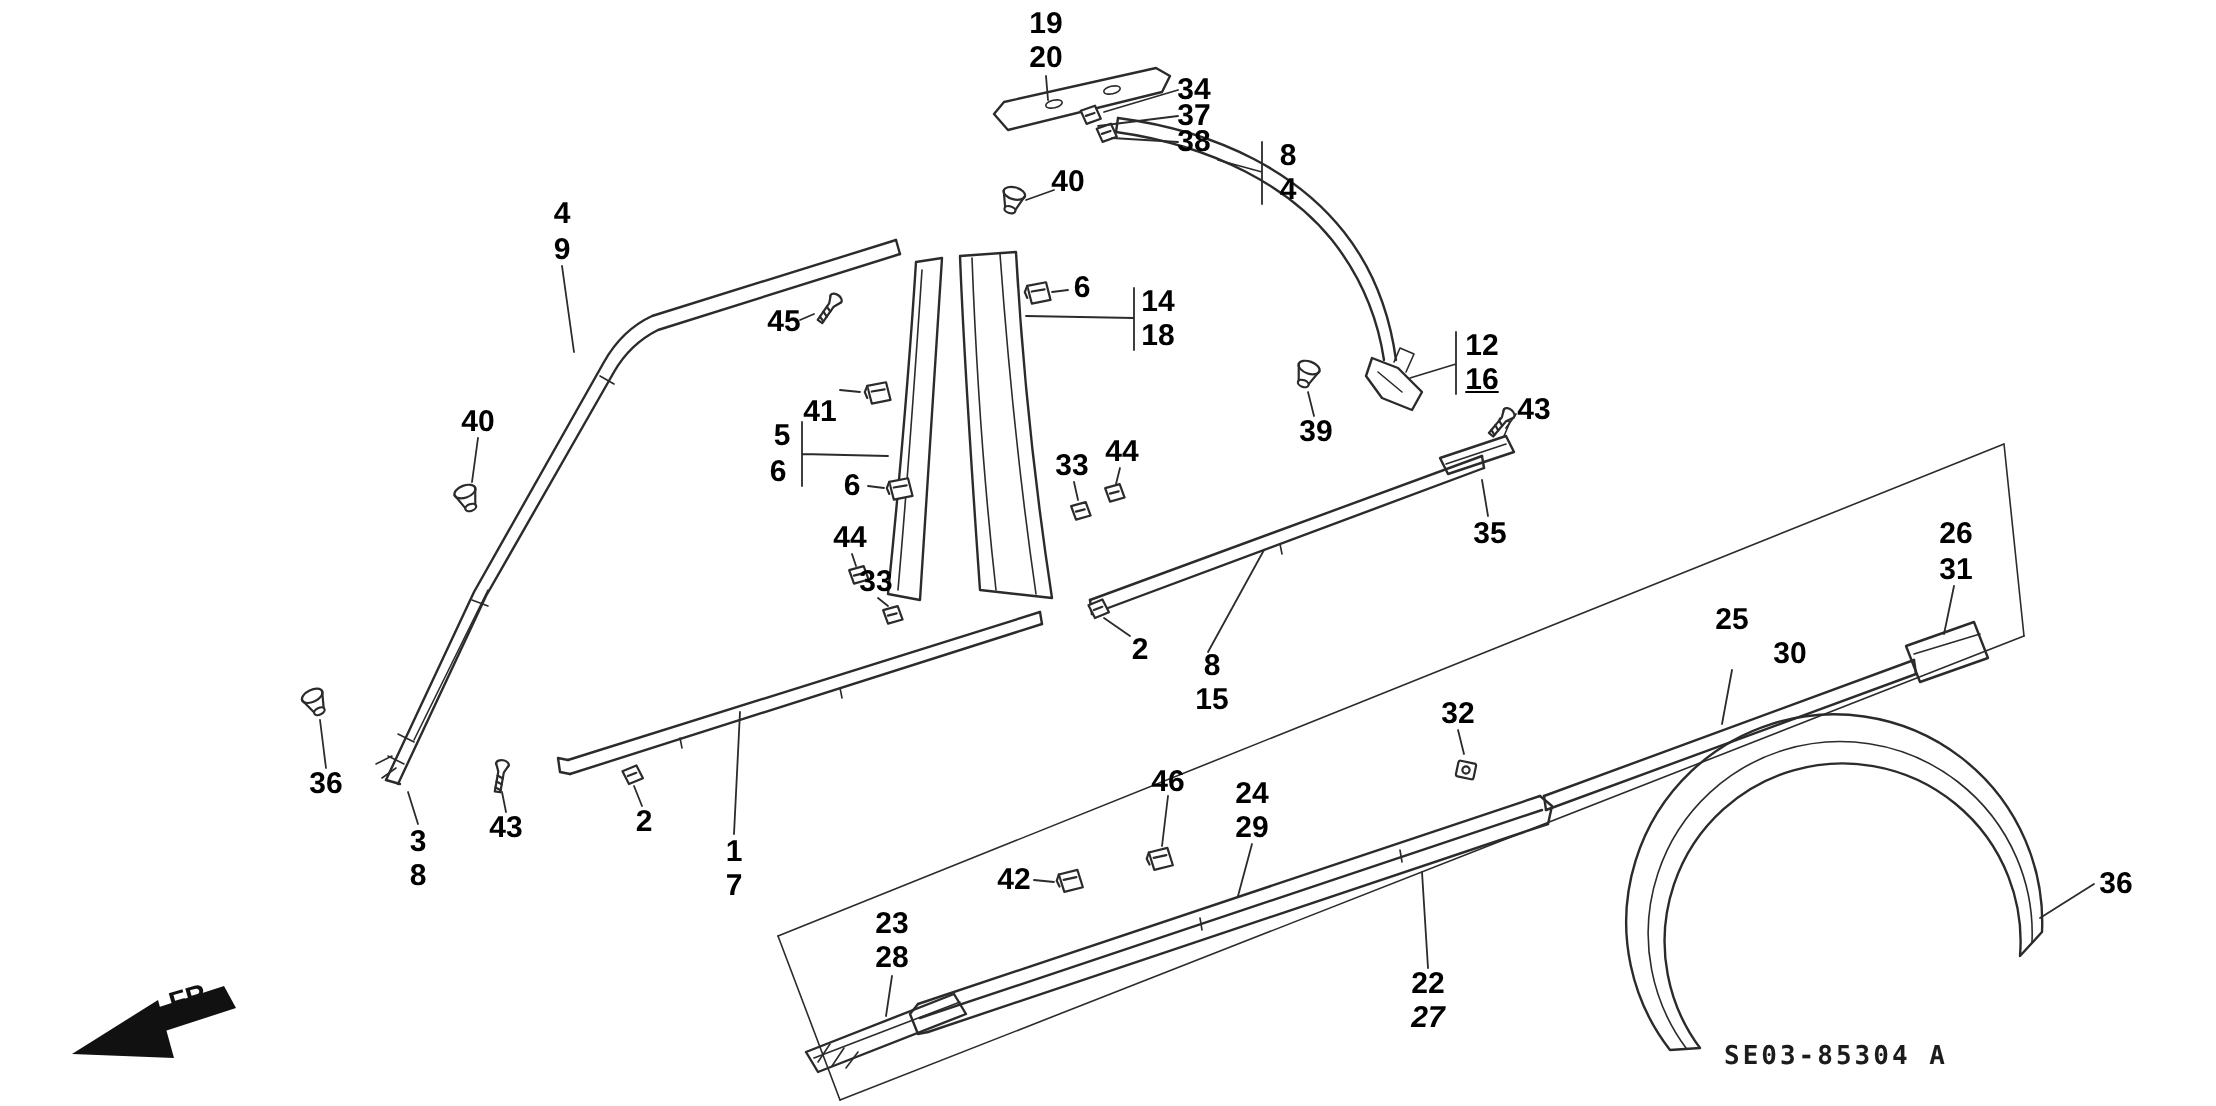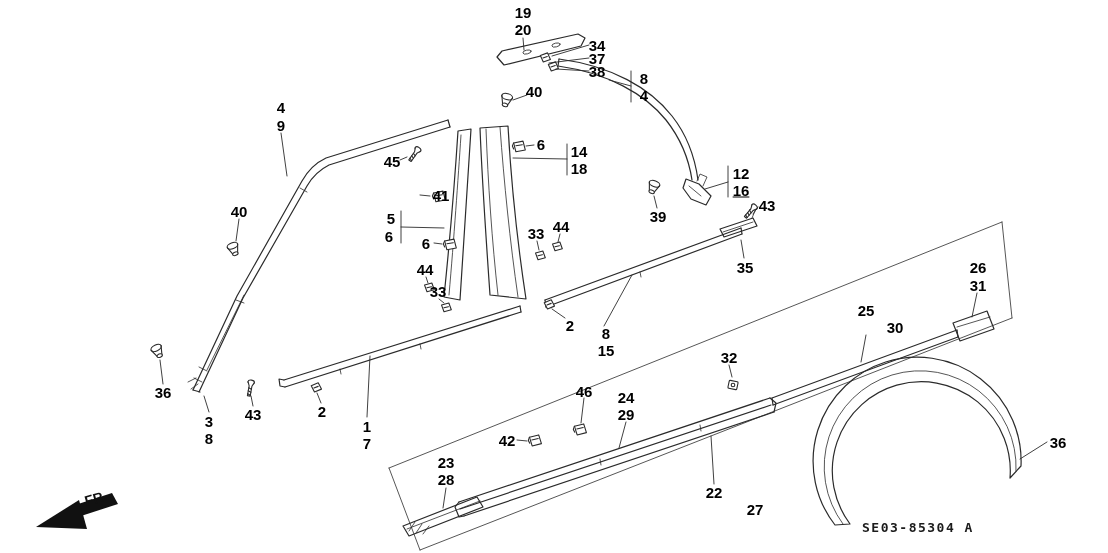--- a/index.html
+++ b/index.html
@@ -229,21 +229,21 @@
       <div class="callout" style="left: 597px; top: 71px;">38</div>
       <div class="callout" style="left: 644px; top: 78px;">8</div>
       <div class="callout" style="left: 644px; top: 95px;">4</div>
       <div class="callout" style="left: 534px; top: 91px;">40</div>
       <div class="callout" style="left: 281px; top: 107px;">4</div>
       <div class="callout" style="left: 281px; top: 125px;">9</div>
       <div class="callout" style="left: 392px; top: 161px;">45</div>
       <div class="callout" style="left: 541px; top: 144px;">6</div>
       <div class="callout" style="left: 579px; top: 151px;">14</div>
       <div class="callout" style="left: 579px; top: 168px;">18</div>
-      <div class="callout" style="left: 410px; top: 195px; margin-left: 31px;">41</div>
+      <div class="callout" style="left: 410px; top: 206px;">41</div>
       <div class="callout" style="left: 741px; top: 173px;">12</div>
       <div class="callout" style="left: 741px; top: 190px; text-decoration: underline;">16</div>
       <div class="callout" style="left: 658px; top: 216px;">39</div>
       <div class="callout" style="left: 767px; top: 205px;">43</div>
       <div class="callout" style="left: 391px; top: 218px;">5</div>
       <div class="callout" style="left: 389px; top: 236px;">6</div>
       <div class="callout" style="left: 239px; top: 211px;">40</div>
       <div class="callout" style="left: 426px; top: 243px;">6</div>
       <div class="callout" style="left: 536px; top: 233px;">33</div>
       <div class="callout" style="left: 561px; top: 226px;">44</div>
@@ -266,15 +266,15 @@
       <div class="callout" style="left: 367px; top: 426px;">1</div>
       <div class="callout" style="left: 367px; top: 443px;">7</div>
       <div class="callout" style="left: 584px; top: 391px;">46</div>
       <div class="callout" style="left: 626px; top: 397px;">24</div>
       <div class="callout" style="left: 626px; top: 414px;">29</div>
       <div class="callout" style="left: 507px; top: 440px;">42</div>
       <div class="callout" style="left: 446px; top: 462px;">23</div>
       <div class="callout" style="left: 446px; top: 479px;">28</div>
       <div class="callout" style="left: 1058px; top: 442px;">36</div>
       <div class="callout" style="left: 714px; top: 492px;">22</div>
-      <div class="callout" style="left: 755px; top: 509px;">27</div>
+      <div class="callout" style="left: 714px; top: 509px; font-style: italic;">27</div>
     </div>
 </div>
 
 </body></html>

